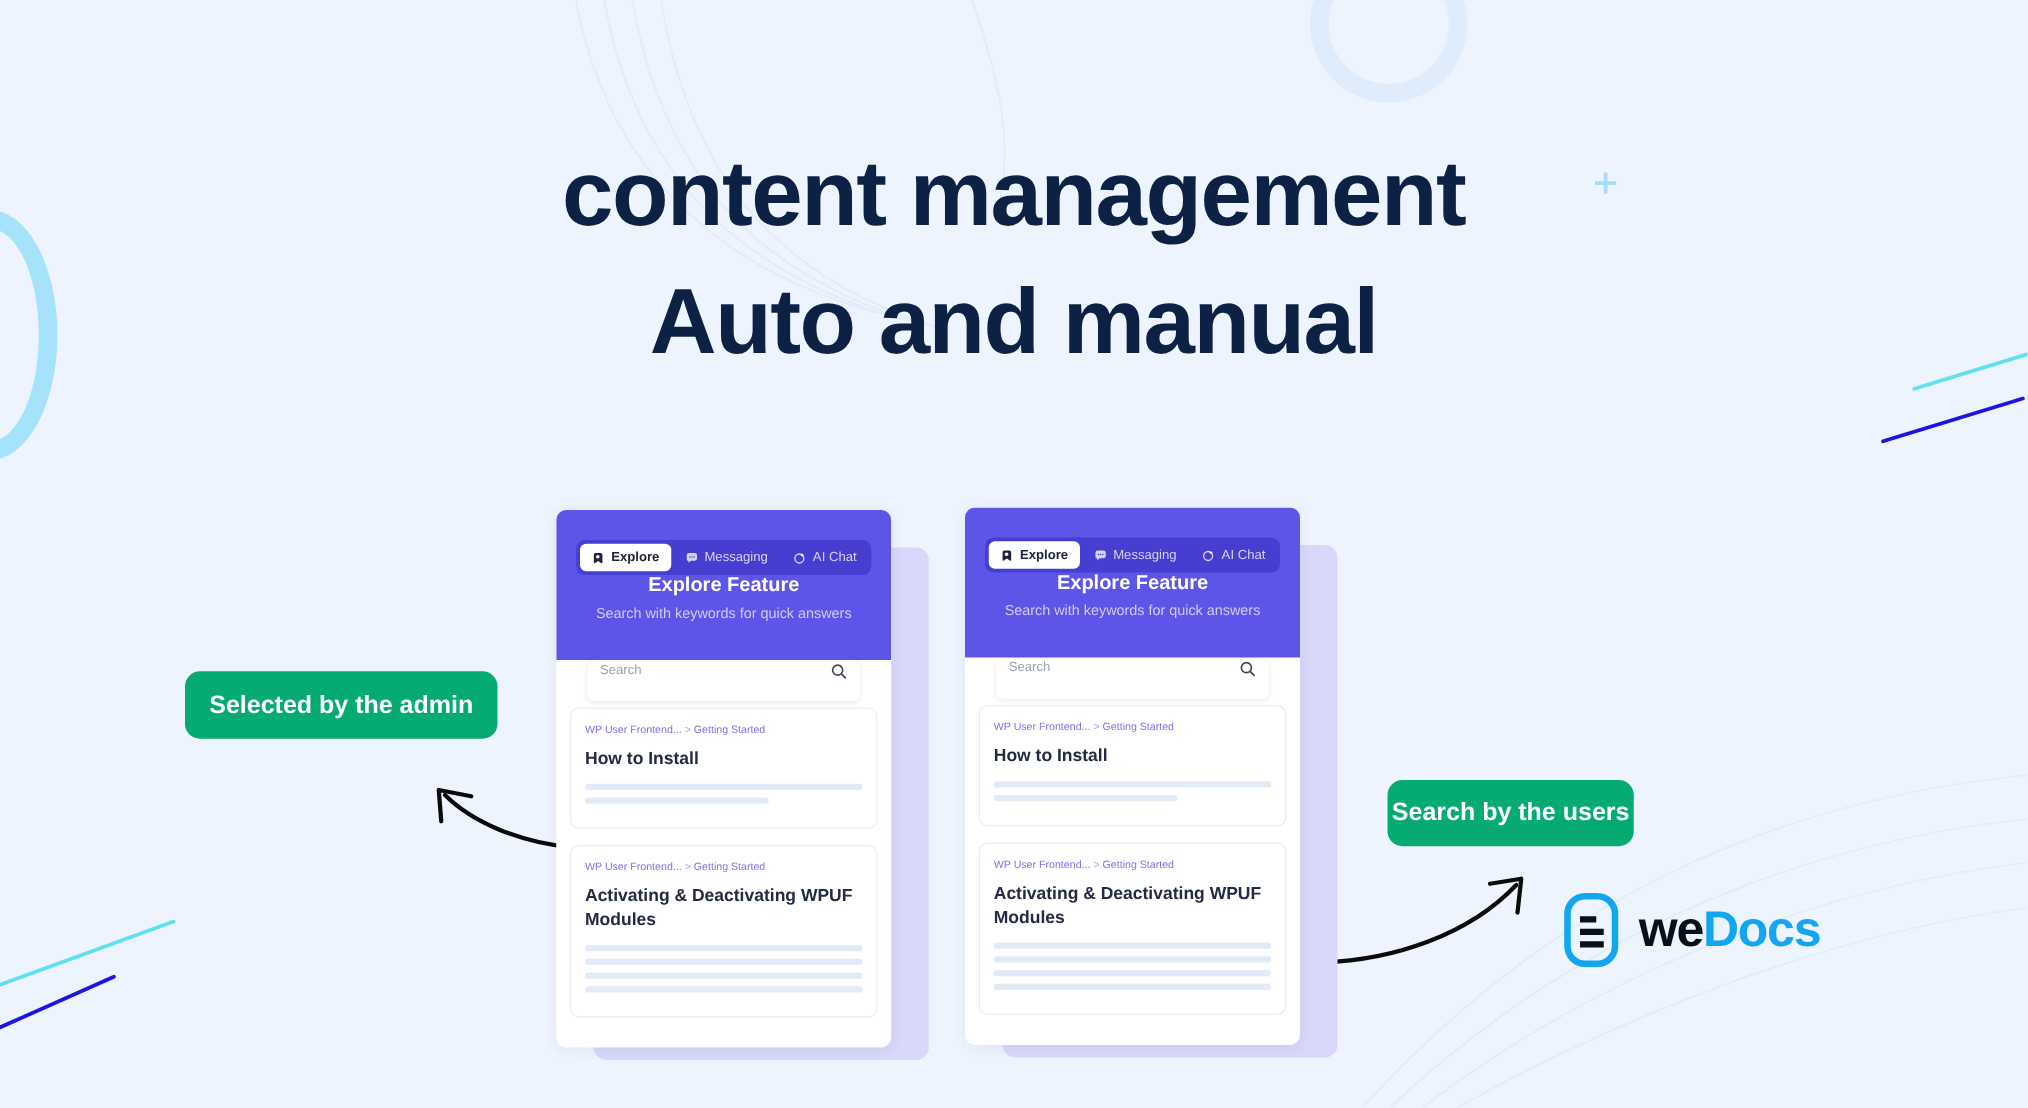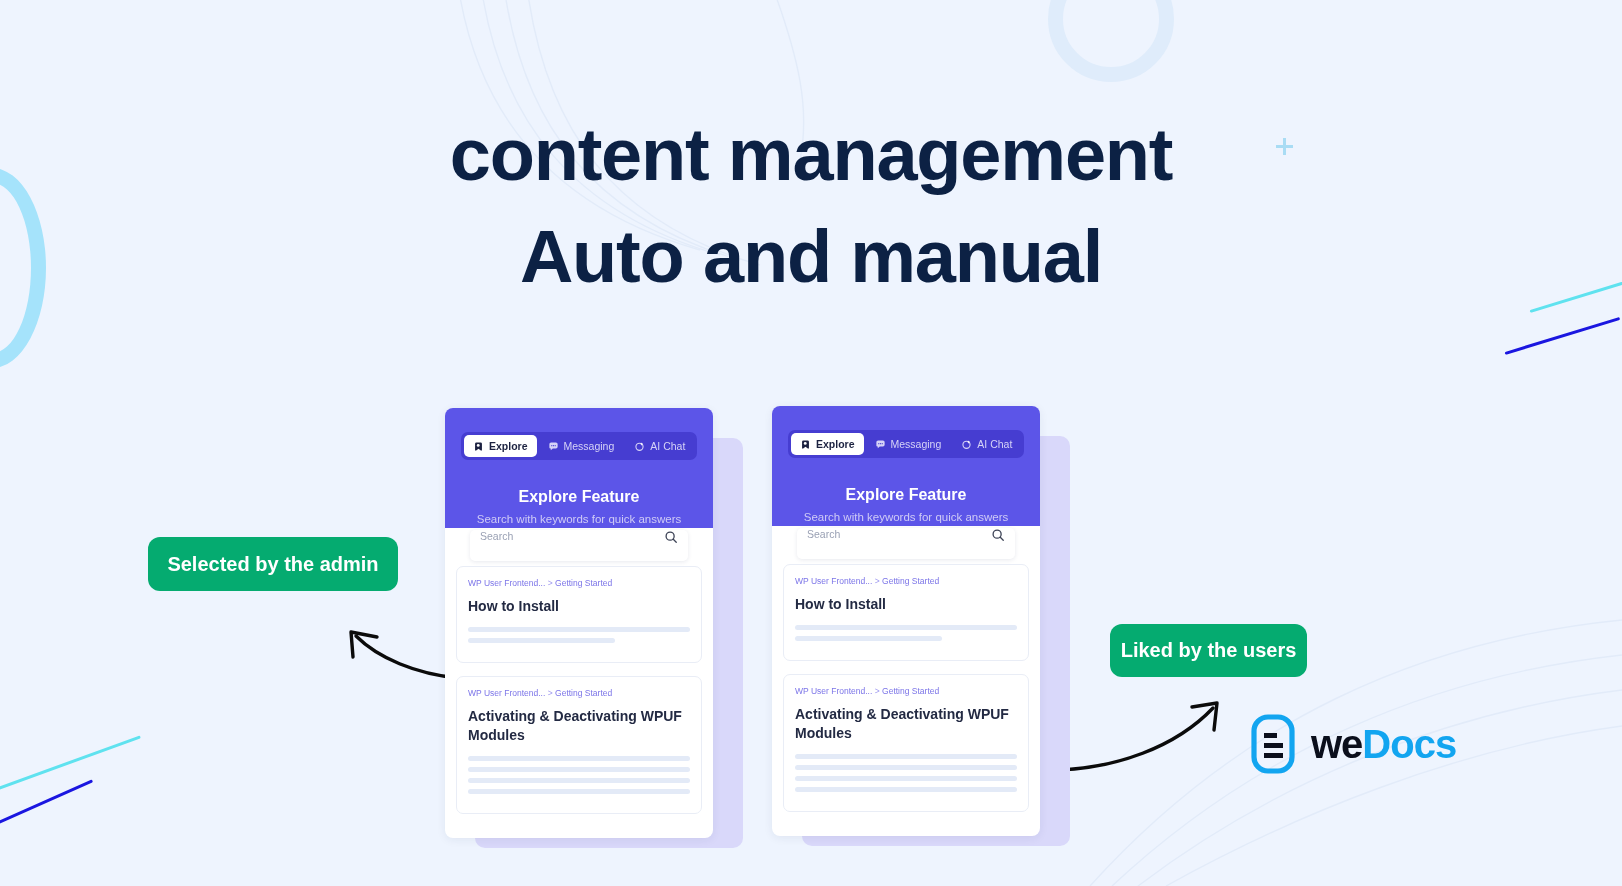--- a/index.html
+++ b/index.html
@@ -102,21 +102,21 @@
     padding:5px 9px;
     border-radius:5px;
     font-size:10.5px;
     color:#d6d3f7;
     white-space:nowrap;
   }
   .tab.active { background:#ffffff; color:#1c2240; font-weight:bold; }
   .tab svg { display:block; }
 
   .card-title {
-    margin-top:28px;
+    margin-top:0;
     color:#ffffff;
     font-size:16px;
     font-weight:bold;
   }
   .card-sub {
     margin-top:7px;
     color:#cfcbf6;
     font-size:11.5px;
   }
 
@@ -194,21 +194,21 @@
 
 <svg style="position:absolute;left:1055px;top:686px;" width="175" height="86">
   <path d="M3 84 C60 82 120 62 158 22" stroke="#0b0b0b" stroke-width="3.4" fill="none" stroke-linecap="round"></path>
   <path d="M162 17 L137 21 M162 17 L159 44" stroke="#0b0b0b" stroke-width="3.4" fill="none" stroke-linecap="round"></path>
 </svg>
 
 <div class="badge badge-admin">
   <span>Selected by the admin</span>
 </div>
 <div class="badge badge-liked">
-  <span>Liked by the users</span>
+  <span>Search by the users</span>
 </div>
 
 <div class="card-wrap one">
   <div class="shadow-card"></div>
   <div class="card">
     <div class="card-head">
       <div class="tabs">
         <div class="tab active">
           <svg width="11" height="11" viewBox="0 0 16 16">
             <path d="M3 2h8a2 2 0 012 2v9a1 1 0 01-1.6.8L8 11.3 4.6 13.8A1 1 0 013 13V4a2 2 0 012-2z" fill="#1c2240"></path>

